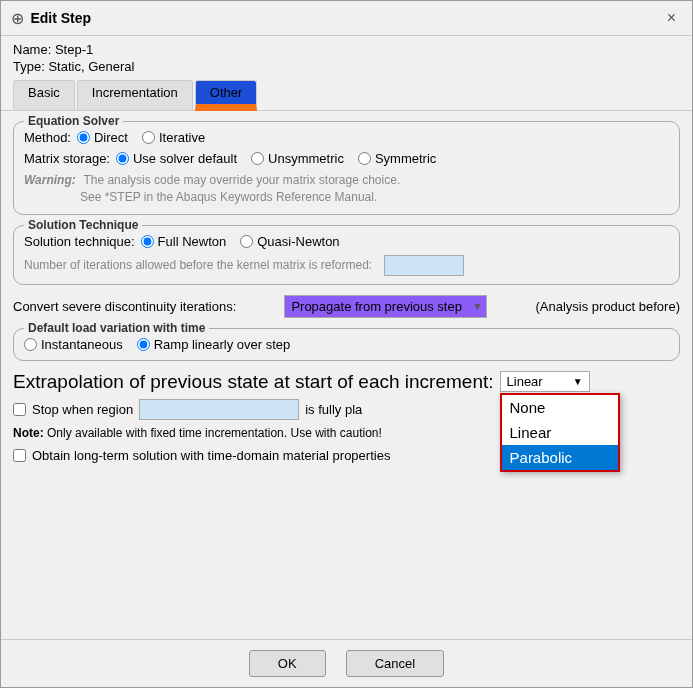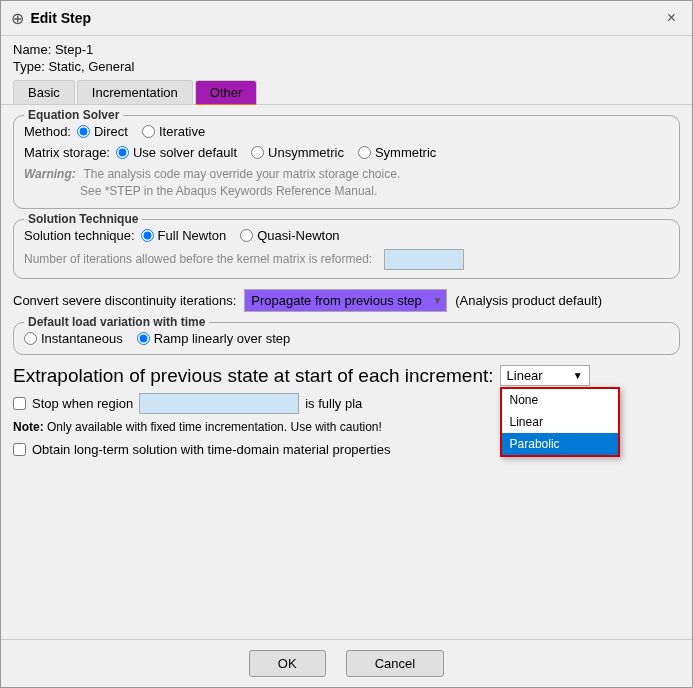--- a/index.html
+++ b/index.html
@@ -71,22 +71,22 @@
       padding: 4px 14px;
       border: 1px solid #ccc;
       border-bottom: none;
       background: #e0e0e0;
       cursor: pointer;
       font-size: 13px;
       color: #000;
       border-radius: 3px 3px 0 0;
     }
     .tab.active {
-      background: #a21caf;
-      border-bottom: 1px solid #f97316;
+      background: #1d4ed8;
+      border-bottom: 7px solid #f97316;
       margin-bottom: -1px;
       font-weight: normal;
     }
     .content {
       flex: 1;
       padding: 10px 12px;
       overflow: auto;
       position: relative;
     }
     .group-box {
@@ -159,20 +159,21 @@
       background: #cde4f5;
       border: 1px solid #aaa;
       padding: 2px 4px;
       font-size: 13px;
     }
     .dropdown-row {
       display: flex;
       align-items: center;
       gap: 8px;
       margin-bottom: 10px;
+      justify-content: space-between;
     }
     .dropdown-label {
       font-size: 13px;
       color: #000;
       white-space: nowrap;
     }
     .select-wrapper {
       position: relative;
       display: inline-block;
     }
@@ -254,21 +255,21 @@
       position: absolute;
       background: white;
       border: 2px solid #cc0000;
       z-index: 100;
       min-width: 120px;
       box-shadow: 2px 2px 6px rgba(0,0,0,0.3);
     }
     .dropdown-popup-item {
       padding: 4px 8px;
       cursor: pointer;
-      font-size: 12px;
+      font-size: 15px;
       color: #000;
     }
     .dropdown-popup-item.selected {
       background: #0078d4;
       color: white;
     }
     .extrapolation-row {
       display: flex;
       align-items: center;
       gap: 6px;
@@ -386,21 +387,21 @@
     <div class="dropdown-row">
       <span class="dropdown-label">Convert severe discontinuity iterations:</span>
       <div class="select-wrapper">
         <select class="select-control">
           <option>Propagate from previous step</option>
           <option>Convert</option>
           <option>Iterate</option>
         </select>
         <span class="select-arrow">▼</span>
       </div>
-      <span class="analysis-default">(Analysis product default)</span>
+      <span class="analysis-default">(Analysis product before)</span>
     </div>
 
     <div class="group-box">
       <span class="group-label">Default load variation with time</span>
       <div class="radio-group">
         <label class="radio-item">
           <input type="radio" name="loadvar" style="">
           <span>Instantaneous</span>
         </label>
         <label class="radio-item">

